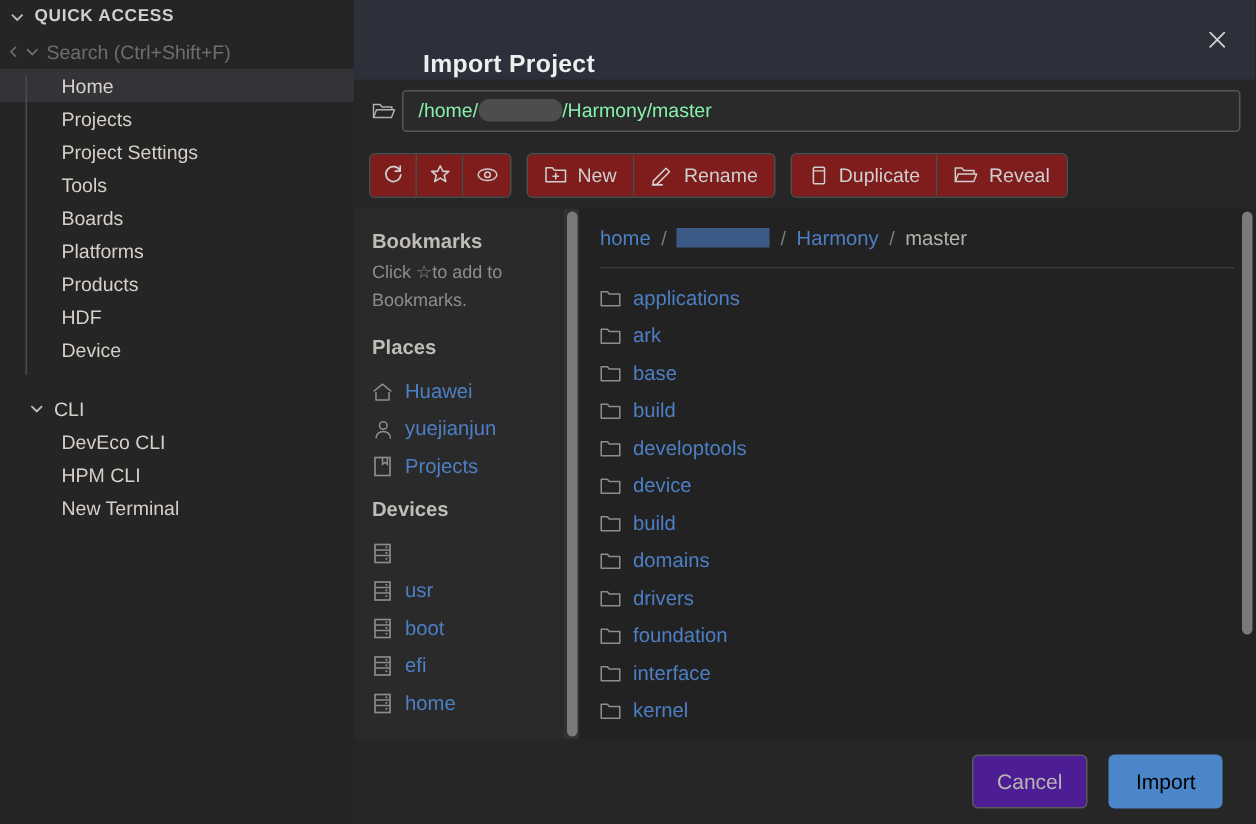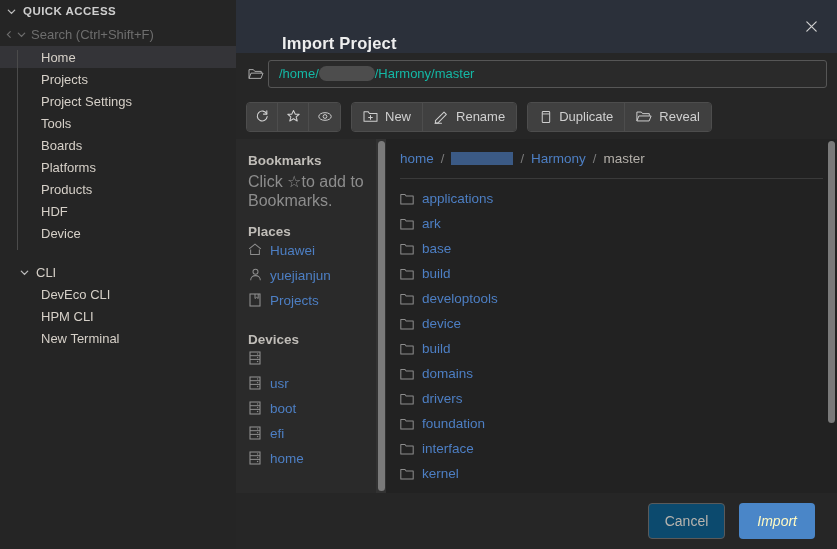--- a/index.html
+++ b/index.html
@@ -83,46 +83,46 @@
   .pathbar {
     height: 41px; display: flex; align-items: center;
     padding: 0 10px 0 8px; background: #262626;
   }
   .folder-ico { width: 24px; display:flex; align-items:center; justify-content:center; color:#b0b0b0; }
   .path-input {
     flex: 1; height: 28px;
     border: 1px solid #565656; border-radius: 3px;
     background: #2a2a2a;
     display: flex; align-items: center; padding: 0 10px;
-    color: #14b8a6; font-size: 13px; position: relative;
+    color: #86efac; font-size: 13px; position: relative;
   }
   .redact { display:inline-block; height: 15px; border-radius: 8px; background: #4d4d4d; vertical-align: middle; }
 
   
   .toolbar { height: 45px; display: flex; align-items: center; padding-left: 10px; gap: 10px; }
   .btn-group { display: flex; border: 1px solid #4d4d4d; border-radius: 4px; overflow: hidden; background: #2d2d2d; }
   .tb-btn {
     height: 28px; display: flex; align-items: center; justify-content: center;
     gap: 7px; padding: 0 11px;
     color: #cfcfcf; font-size: 13px;
-    background: #404040;
+    background: #7f1d1d;
     border-right: 1px solid #4d4d4d;
   }
   .tb-btn:last-child { border-right: none; }
   .tb-btn.icon-only { width: 31px; padding: 0; }
 
   
   .dlg-body { flex: 1; display: flex; position: relative; overflow: hidden; }
   .places {
     width: 140px; background: #2a2a2a;
     padding: 8px 0 0 12px; position: relative; overflow: hidden;
   }
   .sec-head { color: #c0bdb8; font-size: 13.5px; font-weight: bold; margin: 6px 0 4px; }
-  .sec-note { color: #8d8d8d; font-size: 16px; line-height: 19px; }
-  .pl-item { display: flex; align-items: flex-start; gap: 8px; height: 25px; color: #4d7fc4; font-size: 13.5px; }
+  .sec-note { color: #8d8d8d; font-size: 12px; line-height: 19px; }
+  .pl-item { display: flex; align-items: flex-end; gap: 8px; height: 25px; color: #4d7fc4; font-size: 13.5px; }
   .pl-item .ico { width: 14px; display:flex; align-items:center; justify-content:center; color:#8d8d8d; flex: none; }
   .scroll-v {
     position: absolute; width: 7px; border-radius: 4px; background: #7a7a7a;
   }
   .vsplit-track { position: absolute; left: 140px; top: 0; bottom: 0; width: 10px; background: #323232; }
 
   .filelist { flex: 1; position: relative; background: #222222; padding: 0 14px; overflow: hidden; }
   .crumbs { display: flex; align-items: center; height: 40px; gap: 7px; border-bottom: 1px solid #3a3a3a; }
   .crumb { color: #4d7fc4; font-size: 13.5px; }
   .crumb.current { color: #b4b0aa; }
@@ -131,22 +131,22 @@
   .f-row { display: flex; align-items: center; gap: 8px; height: 25px; color: #4d7fc4; font-size: 13.5px; }
   .f-row .fico { width: 14px; display: flex; align-items: center; color: #8d8d8d; flex: none; }
 
   
   .dlg-footer { height: 56px; display: flex; align-items: center; justify-content: flex-end; gap: 14px; padding-right: 22px; background:#262626; }
   .btn {
     height: 36px; min-width: 74px; border-radius: 4px;
     display: flex; align-items: center; justify-content: center;
     font-size: 14px;
   }
-  .btn-cancel { background: #0c4a6e; border: 1px solid #5a5a5a; color: #b8b4ae; padding: 16px 16px; }
-  .btn-import { background: #4a86c8; color: #fef9c3; padding: 0 18px; font-style: italic; }
+  .btn-cancel { background: #4c1d95; border: 1px solid #5a5a5a; color: #b8b4ae; padding: 16px 16px; }
+  .btn-import { background: #4a86c8; color: #000000; padding: 0 18px; }
   svg { display: block; }
 </style>
 </head>
 <body>
 
 <div id="root">
 
   <div id="app-sidebar">
 
     <div class="qa-header">

